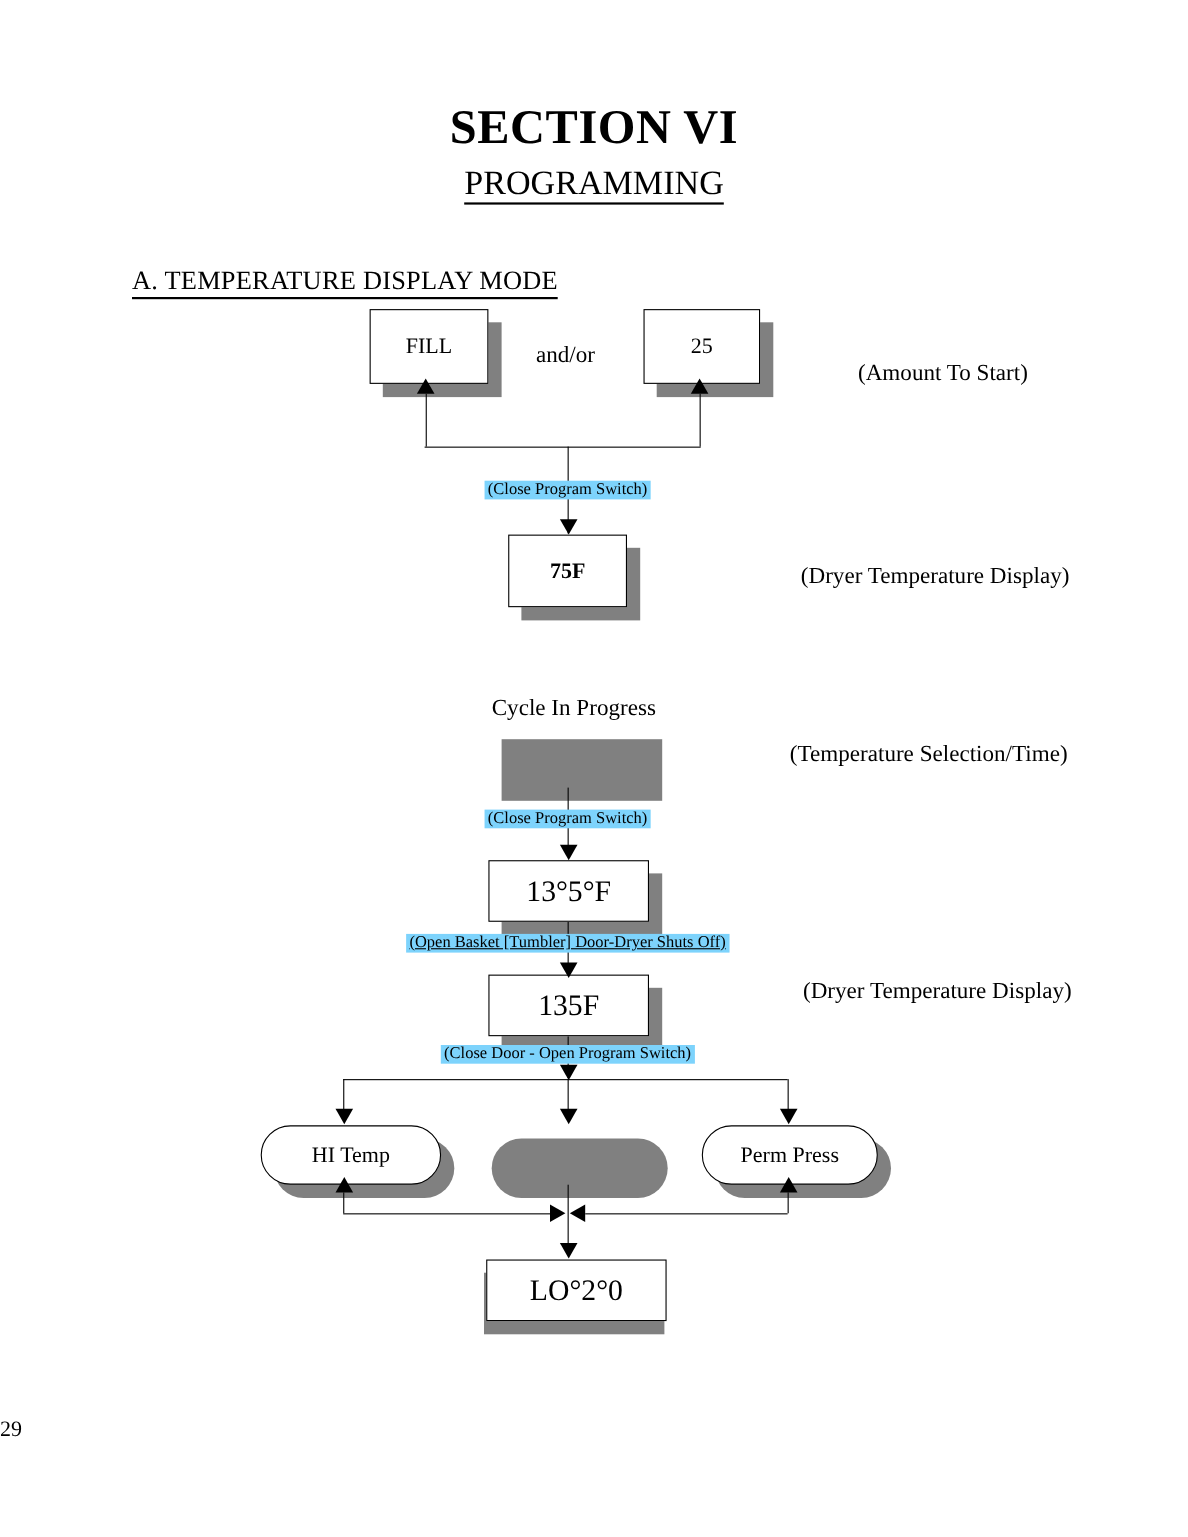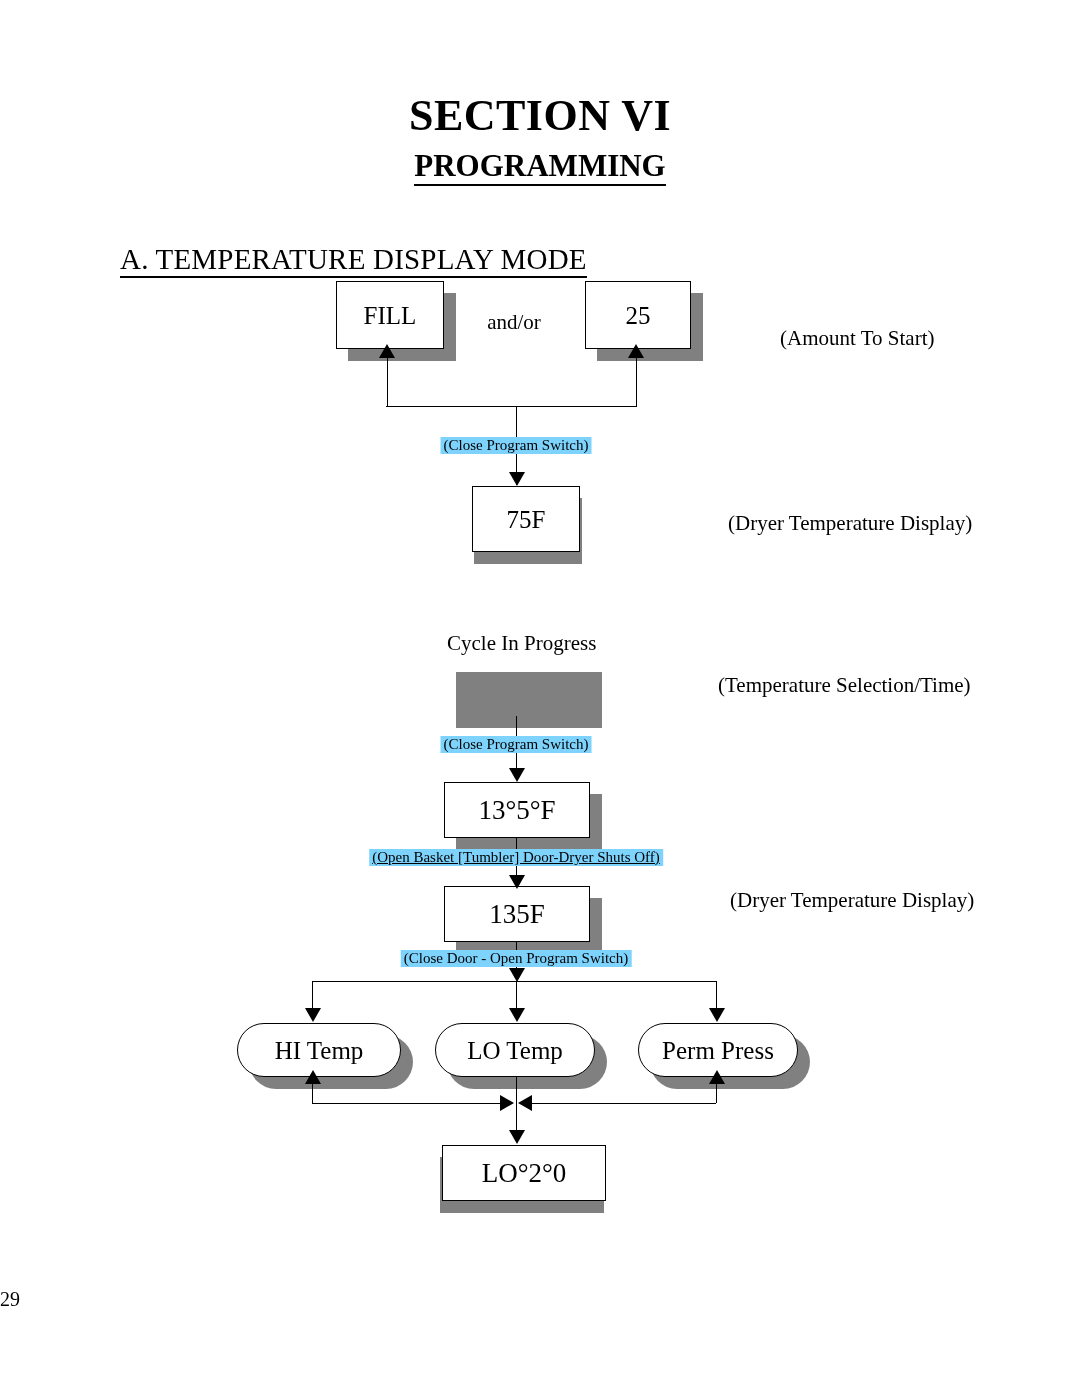--- a/index.html
+++ b/index.html
@@ -37,46 +37,45 @@
   .title-sub {
     position: absolute;
     left: 0; top: 148px;
     width: 1080px;
     text-align: center;
     font-size: 31px;
   }
   .title-sub span {
     border-bottom: 2px solid #000;
     padding-bottom: 1px;
-    font-weight: bold;
   }
   .section-heading {
     position: absolute;
     left: 120px; top: 243px;
-    font-size: 29px;
+    font-size: 24px;
     letter-spacing: 0.2px;
   }
   .section-heading span {
     border-bottom: 2px solid #000;
     padding-bottom: 1px;
   }
 
   
   .node {
     position: absolute;
     box-sizing: border-box;
     background: #ffffff;
     border: 1.5px solid #000000;
     display: flex;
     align-items: center;
     justify-content: center;
     z-index: 5;
   }
   .node .node-text {
-    font-size: 25px;
+    font-size: 20px;
     line-height: 1;
   }
   .node.big .node-text { font-size: 27px; }
 
   .shadow {
     position: absolute;
     background: #808080;
     z-index: 2;
   }
 
@@ -175,21 +174,21 @@
   <div class="arrow-up" style="left:379px; top:344px;"></div>
   <div class="arrow-up" style="left:628px; top:344px;"></div>
   <div class="vline" style="left:387px; top:358px; height:48px;"></div>
   <div class="vline" style="left:636px; top:358px; height:48px;"></div>
   <div class="hline" style="left:386px; top:406px; width:251px;"></div>
   <div class="vline" style="left:516px; top:406px; height:79px;"></div>
   <div class="label small center" style="left:516px; top:437px;">(Close Program Switch)</div>
   <div class="arrow-down" style="left:509px; top:472px;"></div>
 
   <div class="shadow" style="left:474px; top:498px; width:108px; height:66px;"></div>
-  <div class="node" style="left:472px; top:486px; width:108px; height:66px;">
+  <div class="node" style="left:462px; top:486px; width:108px; height:66px;font-weight:bold;">
     <span class="node-text">75F</span>
   </div>
   <div class="label" style="left:728px; top:511px;">(Dryer Temperature Display)</div>
 
   <div class="label" style="left:447px; top:631px;">Cycle In Progress</div>
 
   <div class="shadow" style="left:456px; top:672px; width:146px; height:56px;"></div>
   <div class="label" style="left:718px; top:673px;">(Temperature Selection/Time)</div>
 
   <div class="vline" style="left:516px; top:716px; height:58px;"></div>
@@ -222,23 +221,20 @@
   <div class="arrow-down" style="left:305px; top:1008px;"></div>
   <div class="arrow-down" style="left:509px; top:1008px;"></div>
   <div class="arrow-down" style="left:709px; top:1008px;"></div>
 
   <div class="shadow pill-shadow" style="left:249px; top:1035px; width:164px; height:54px;"></div>
   <div class="node pill" style="left:237px; top:1023px; width:164px; height:54px;">
     <span class="node-text">HI Temp</span>
   </div>
 
   <div class="shadow pill-shadow" style="left:447px; top:1035px; width:160px; height:54px;"></div>
-  <div class="node pill" style="left:435px; top:1023px; width:160px; height:54px;">
-    <span class="node-text">LO Temp</span>
-  </div>
 
   <div class="shadow pill-shadow" style="left:650px; top:1035px; width:160px; height:54px;"></div>
   <div class="node pill" style="left:638px; top:1023px; width:160px; height:54px;">
     <span class="node-text">Perm Press</span>
   </div>
 
   <div class="arrow-up" style="left:305px; top:1070px;"></div>
   <div class="vline" style="left:312px; top:1084px; height:19px;"></div>
   <div class="arrow-up" style="left:709px; top:1070px;"></div>
   <div class="vline" style="left:716px; top:1084px; height:19px;"></div>

